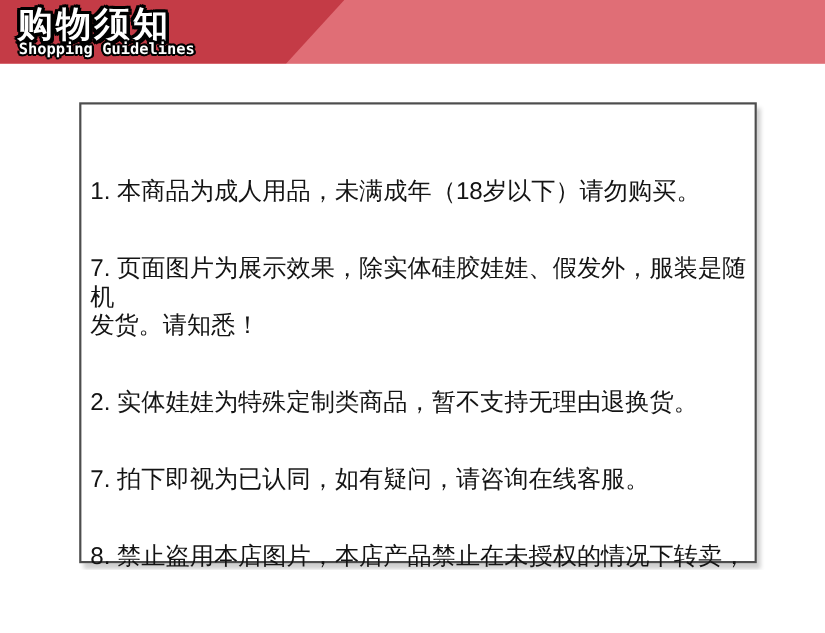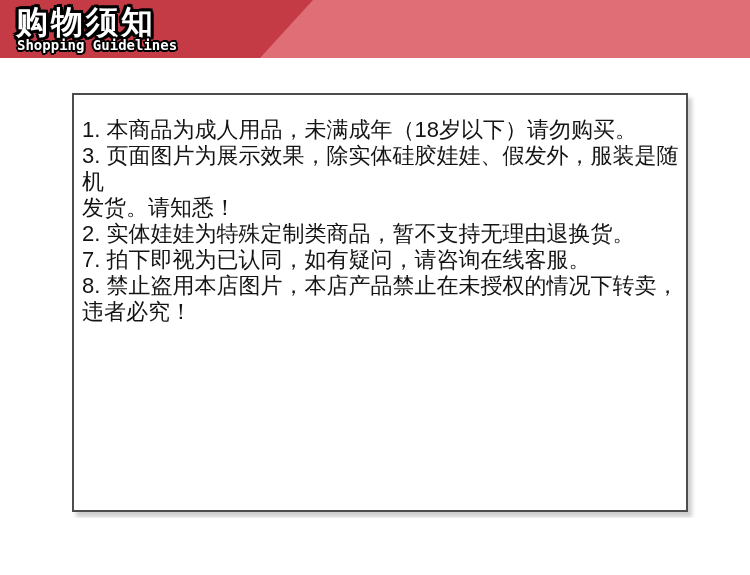--- a/index.html
+++ b/index.html
@@ -61,41 +61,42 @@
     box-sizing: content-box;
   }
   .notice-list {
     padding: 22px 2px 0 8px;
     font-size: 22px;
     line-height: 26px;
     color: #141414;
   }
   .notice-item {
     white-space: pre-line;
+    margin-top: 44px;
   }
   .footer-space {
     position: absolute;
     left: 0; top: 518px;
     width: 750px; height: 57px;
     background: #ffffff;
   }
 </style>
 </head>
 <body>
 
 <div class="banner">
   <div class="banner-dark"></div>
   <div class="banner-title">购物须知</div>
   <div class="banner-subtitle">Shopping Guidelines</div>
 </div>
 
 <div class="notice-box">
   <div class="notice-list">
     <div class="notice-item">1. 本商品为成人用品，未满成年（18岁以下）请勿购买。</div>
-    <div class="notice-item">3. 页面图片为展示效果，除实体硅胶娃娃、假发外，服装是随机
+    <div class="notice-item">7. 页面图片为展示效果，除实体硅胶娃娃、假发外，服装是随机
 发货。请知悉！</div>
     <div class="notice-item">2. 实体娃娃为特殊定制类商品，暂不支持无理由退换货。</div>
     <div class="notice-item">7. 拍下即视为已认同，如有疑问，请咨询在线客服。</div>
     <div class="notice-item">8. 禁止盗用本店图片，本店产品禁止在未授权的情况下转卖，
 违者必究！</div>
   </div>
 </div>
 
 <div class="footer-space"></div>
 

